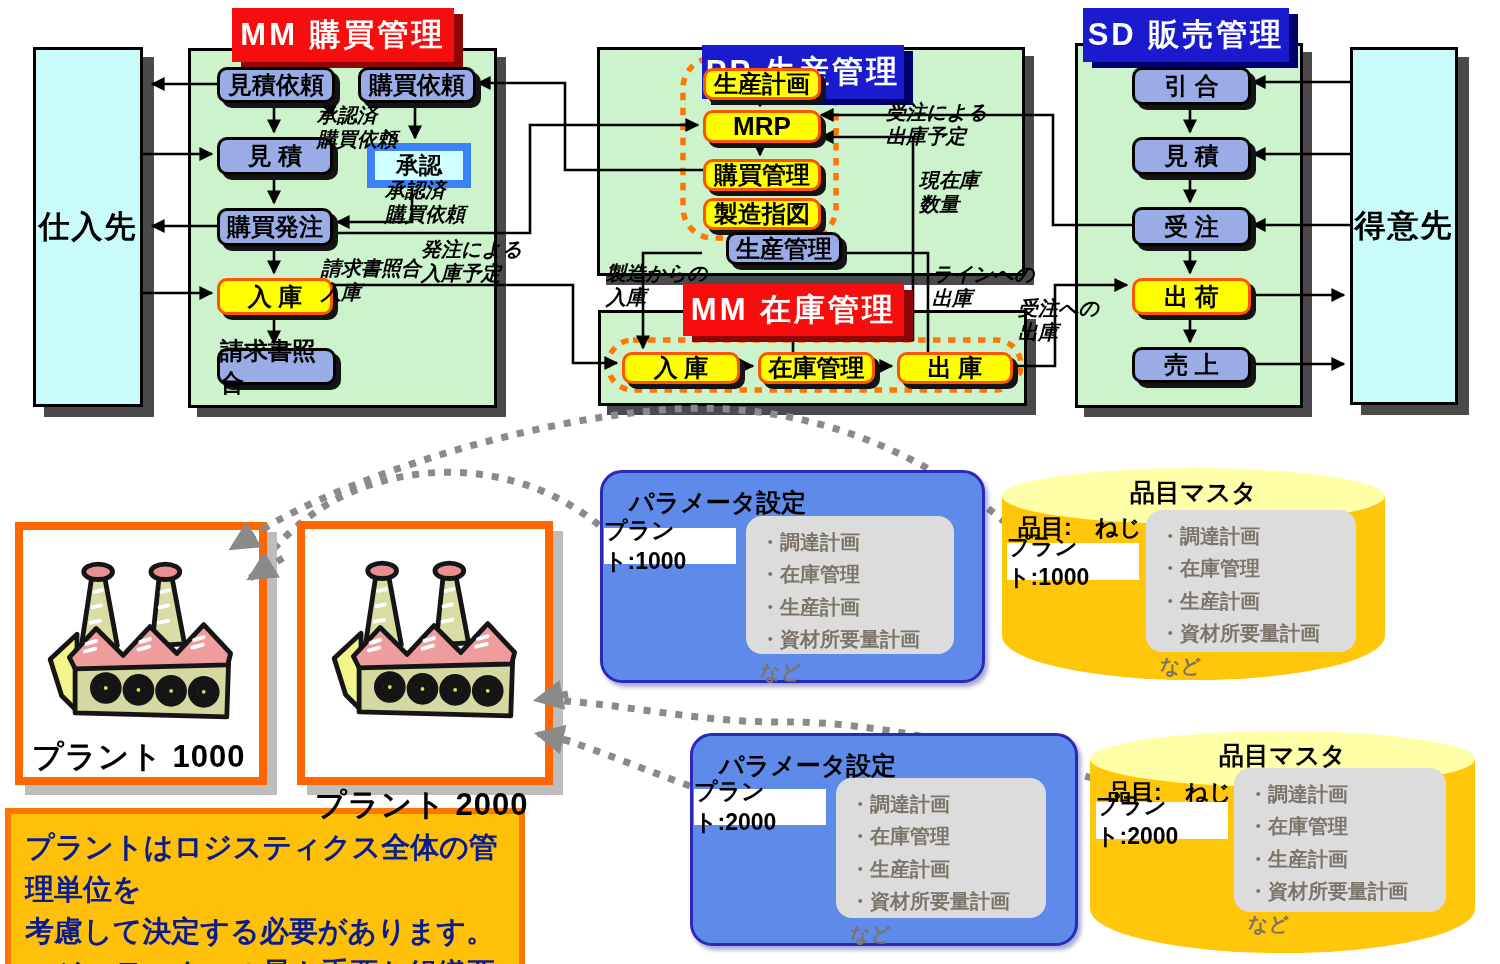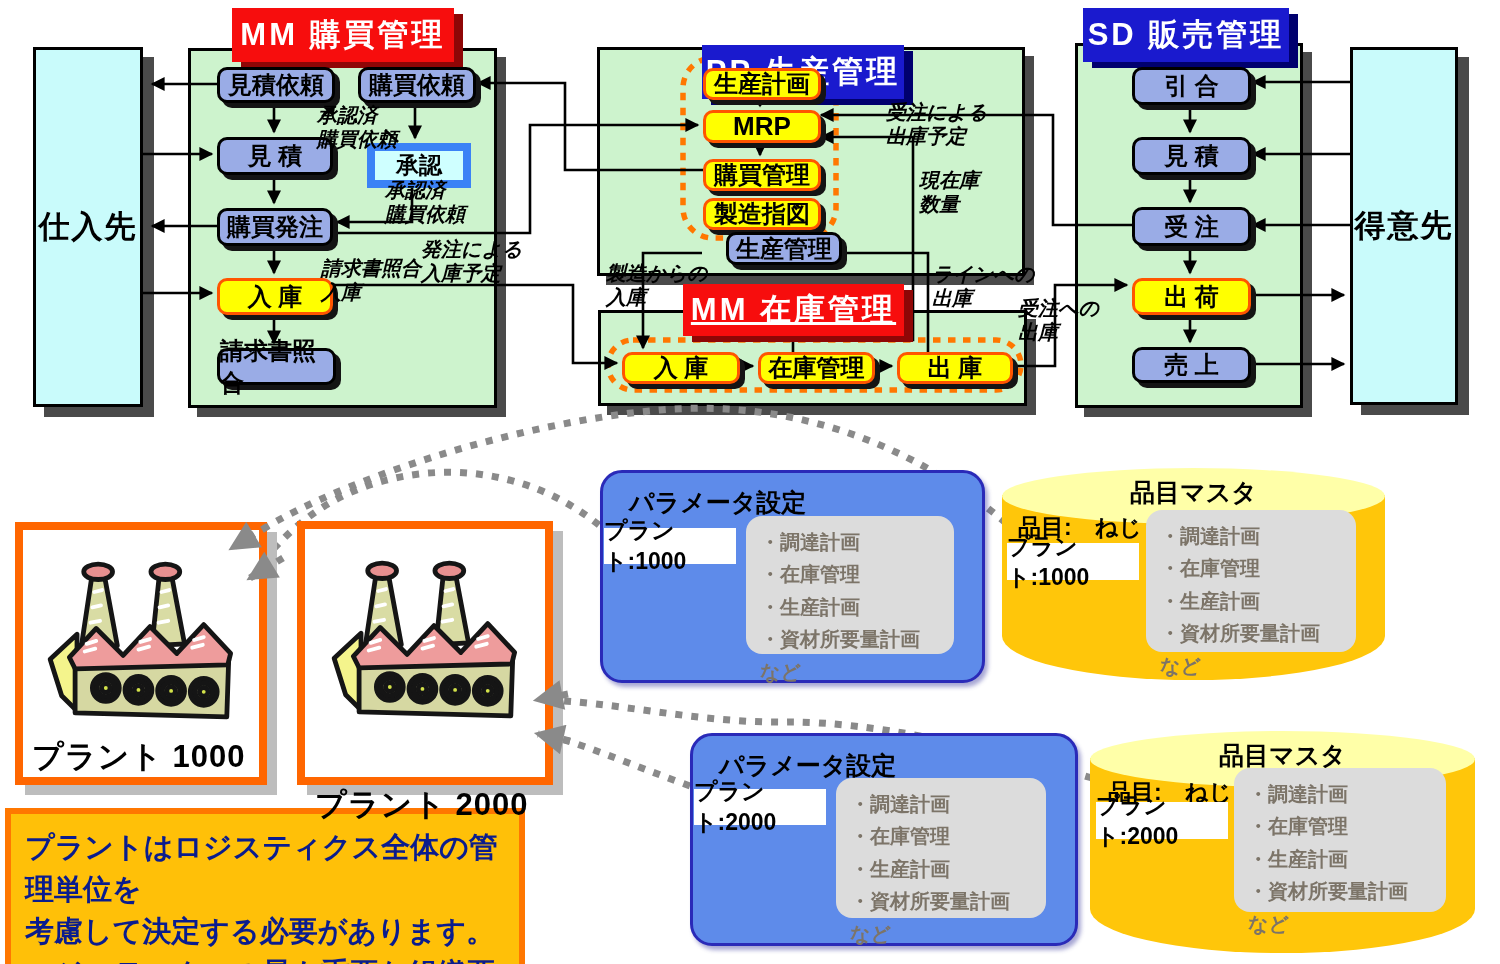--- a/index.html
+++ b/index.html
@@ -157,21 +157,21 @@
 
   <div class="hdr red" style="left:232px;top:8px;width:222px;height:54px;">
     <span>MM 購買管理</span>
   </div>
   <div class="hdr blue" style="left:702px;top:8px;width:202px;height:54px;margin-top:37px;">
     <span>PP 生産管理</span>
   </div>
   <div class="hdr blue" style="left:1083px;top:8px;width:206px;height:54px;">
     <span>SD 販売管理</span>
   </div>
-  <div class="hdr red" style="left:683px;top:284px;width:221px;height:52px;text-decoration:underline;">
+  <div class="hdr red" style="left:683px;top:284px;width:221px;height:52px;">
     <span>MM 在庫管理</span>
   </div>
 
   <div class="bx blue" style="left:217px;top:67px;width:112px;height:30px;">
       <span>見積依頼</span>
     </div>
   <div class="bx blue" style="left:358px;top:67px;width:112px;height:30px;">
       <span>購買依頼</span>
     </div>
   <div class="bx blue" style="left:217px;top:137px;width:110px;height:32px;">

